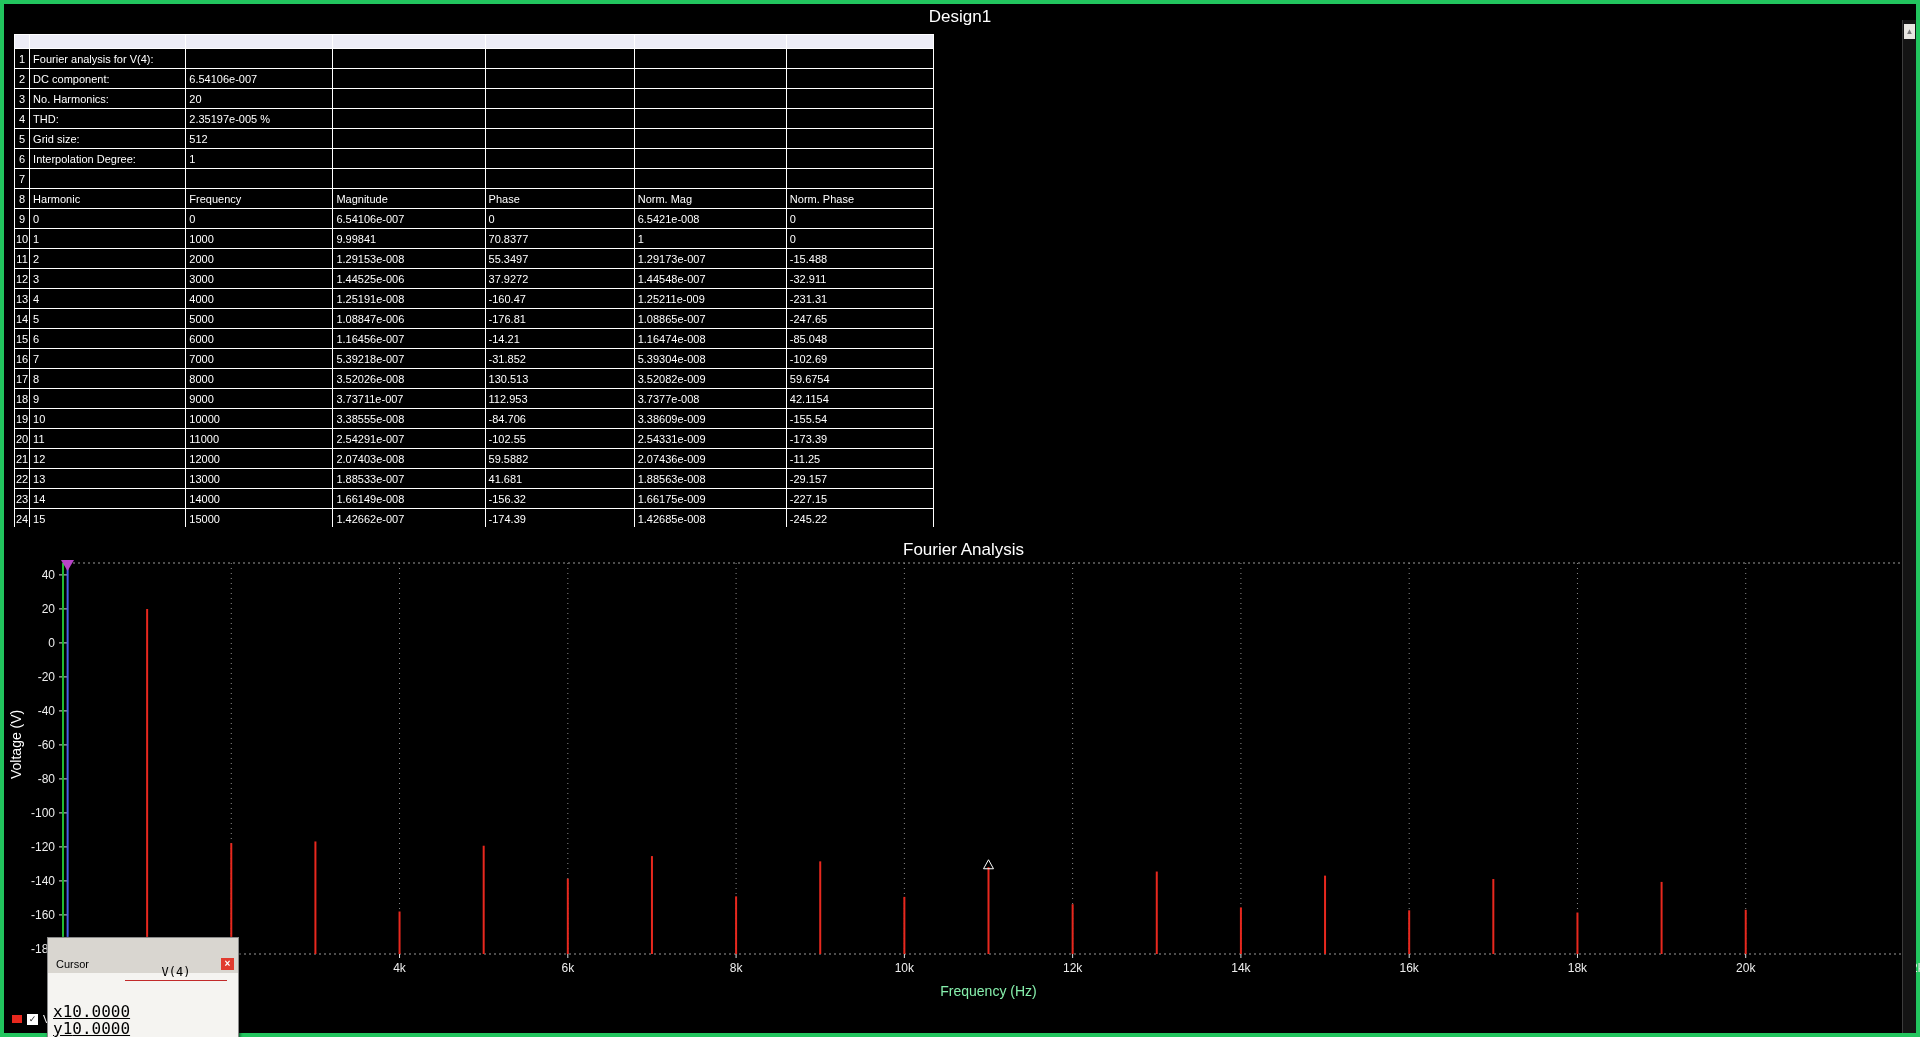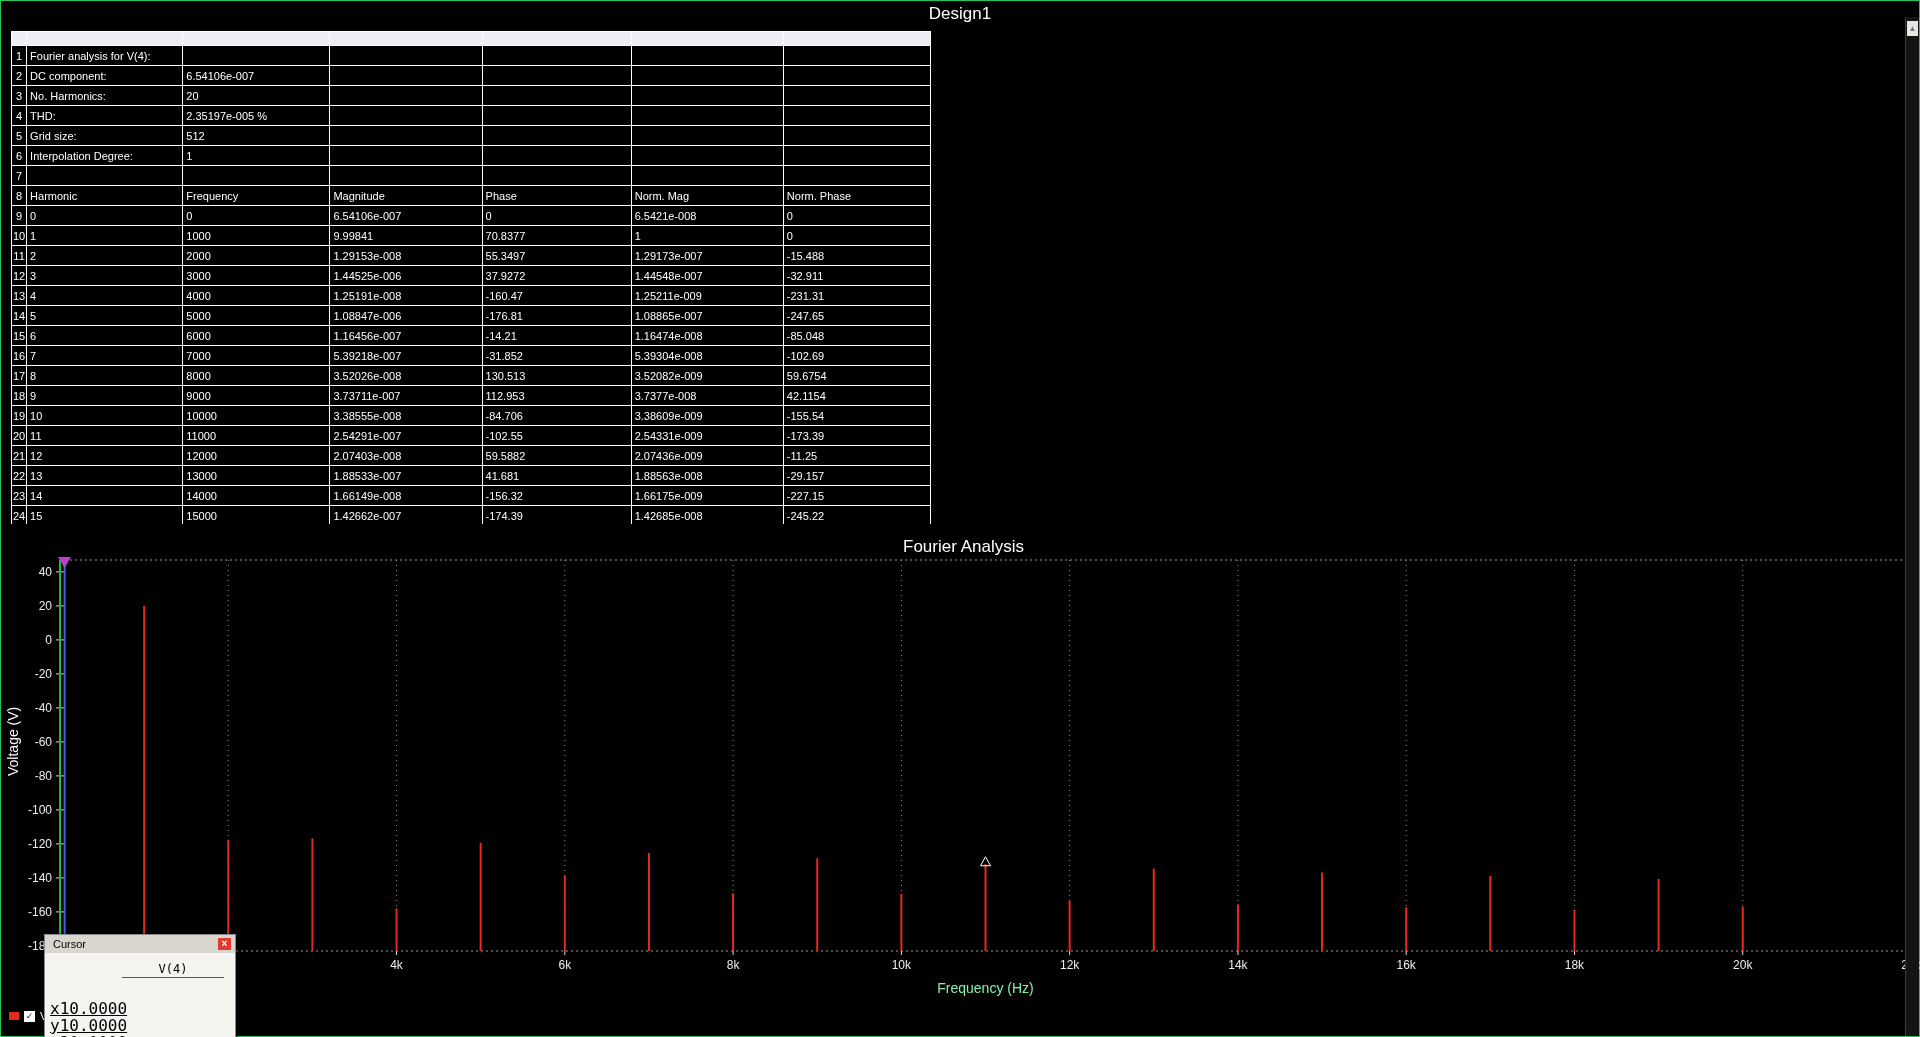--- a/index.html
+++ b/index.html
@@ -1,16 +1,16 @@
 <!DOCTYPE html>
 <html><head>
 <meta charset="utf-8">
 <style>
   html,body{margin:0;padding:0;background:#000;width:1920px;height:1037px;overflow:hidden;}
-  .app{position:absolute;inset:0;background:#000;border:1px solid #22c55e;box-sizing:border-box;}
+  .app{position:absolute;inset:0;background:#000;border:4px solid #22c55e;box-sizing:border-box;}
   .win-title{position:absolute;top:3px;left:0;right:0;text-align:center;color:#fff;
              font:17px "Liberation Sans",sans-serif;}
   
   .sheet-wrap{position:absolute;left:10px;top:30px;width:922px;height:493px;overflow:hidden;}
   table.sheet{border-collapse:collapse;table-layout:fixed;width:920px;}
   table.sheet td{border:1px solid #ffffff;color:#fff;font:11px "Liberation Sans",sans-serif;
                  height:19px;padding:0 3px;white-space:nowrap;overflow:hidden;background:#000;}
   table.sheet tr.toprow td{background:#ededf6;height:13px;}
   table.sheet td.rownum{text-align:center;padding:0;}
   
@@ -27,21 +27,21 @@
   .legend{position:absolute;left:8px;top:1008px;height:14px;display:flex;align-items:center;
           gap:5px;z-index:2;color:#fff;font:11px "Liberation Sans",sans-serif;}
   .swatch{width:10px;height:8px;background:#e8281e;display:inline-block;}
   .chk{width:11px;height:11px;background:#fff;color:#222;font-size:9px;line-height:11px;
        text-align:center;display:inline-block;}
   
   .cursor-dlg{position:absolute;left:43px;top:933px;width:190px;height:120px;background:#f5f4f1;
               border:1px solid #8a8a8a;z-index:10;font-family:"DejaVu Sans Mono",monospace;
               box-shadow:1px 1px 3px rgba(0,0,0,.6);}
   .dlg-title{height:18px;background:#d9d6d0;display:flex;align-items:center;
-             justify-content:space-between;padding:0 4px 0 8px;
+             justify-content:space-between;padding:17px 4px 0 8px;
              font:11px "Liberation Sans",sans-serif;color:#000;}
   .dlg-close{width:13px;height:12px;background:#e13b2f;color:#fff;
              font:bold 10px "Liberation Sans",sans-serif;text-align:center;line-height:12px;}
   .dlg-trace{position:absolute;left:77px;top:27px;width:102px;text-align:center;
              font-size:12px;color:#000;}
   .dlg-underline{position:absolute;left:77px;top:42px;width:102px;border-top:1px solid #c22a2a;}
   #dlg-rows{position:absolute;left:5px;top:64px;right:10px;}
   .dlg-row{display:flex;justify-content:flex-start;height:17px;font-size:16px;color:#000;text-decoration:underline;}
   
   .scrollbar{position:absolute;right:0;top:16px;bottom:0;width:13px;background:#141414;

